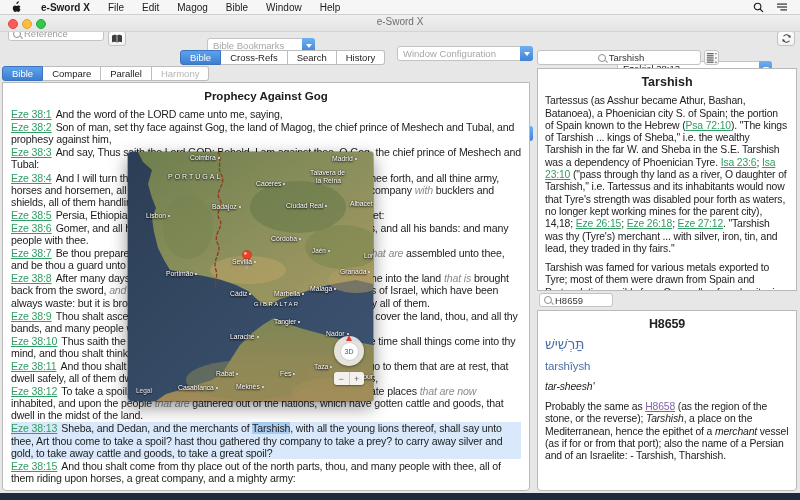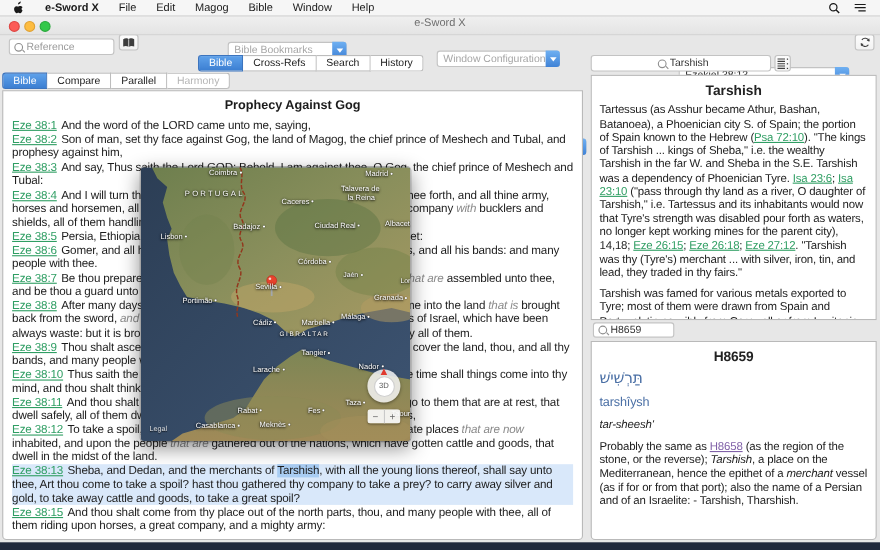--- a/index.html
+++ b/index.html
@@ -151,37 +151,37 @@
   </span>
 </div>
 
 <div class="abs titlebar">
   <span class="tl r"></span>
   <span class="tl y"></span>
   <span class="tl g"></span>
   <div class="win-title">e-Sword X</div>
 </div>
 
-<div class="abs field" style="left:8px;top:35px;width:96px;">
+<div class="abs field" style="left:8px;top:26px;width:96px;">
   <span class="mag"></span>
   <span class="txt">Reference</span>
 </div>
 <div class="abs btn" style="left:108px;top:31px;width:18px;">
   <svg class="icon-svg" width="12" height="10" viewBox="0 0 14 12">
       <path fill="#3e3e3e" d="M1,2 C3,0.6 6,0.8 7,2.2 C8,0.8 11,0.6 13,2 L13,10 C11,9 8.5,9.2 7,10.6 C5.5,9.2 3,9 1,10 Z"></path>
       <line x1="7" y1="2.2" x2="7" y2="10.6" stroke="#fff" stroke-width="0.8"></line>
     </svg>
 </div>
 <div class="abs select placeholder" style="left:207px;top:38px;width:108px;">
   <span>Bible Bookmarks</span>
   <span class="arrbox">
       <span class="arr"></span>
     </span>
 </div>
-<div class="abs select placeholder" style="left:397px;top:31px;width:112px;">
+<div class="abs select placeholder" style="left:397px;top:31px;width:136px;">
   <span>Window Configuration</span>
   <span class="arrbox">
       <span class="arr"></span>
     </span>
 </div>
 <div class="abs select" style="left:617px;top:31px;width:155px;">
   <span>Ezekiel 38:13</span>
   <span class="arrbox">
       <span class="arr"></span>
     </span>

